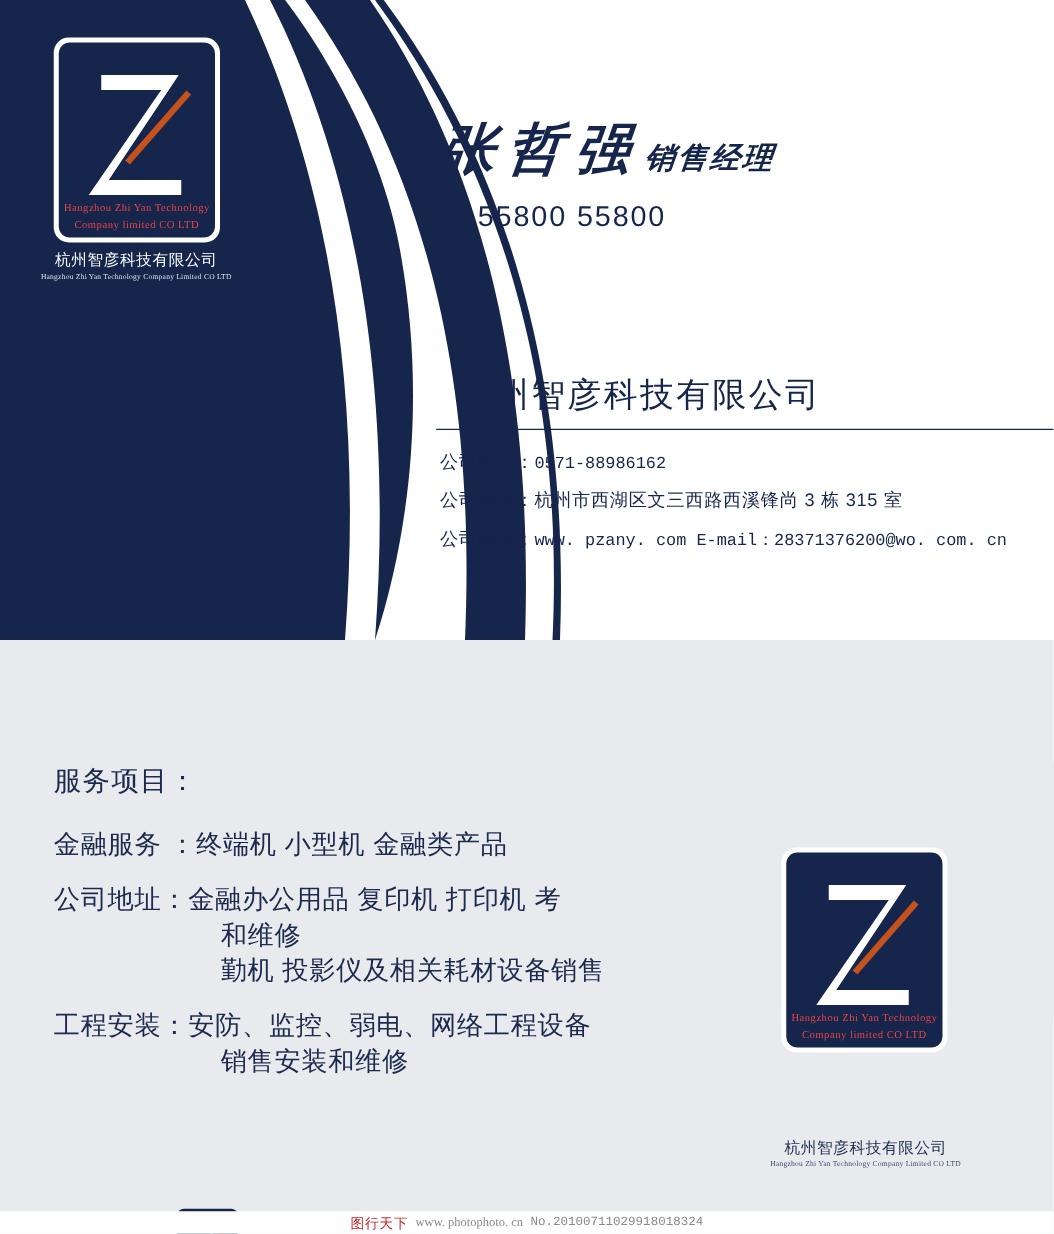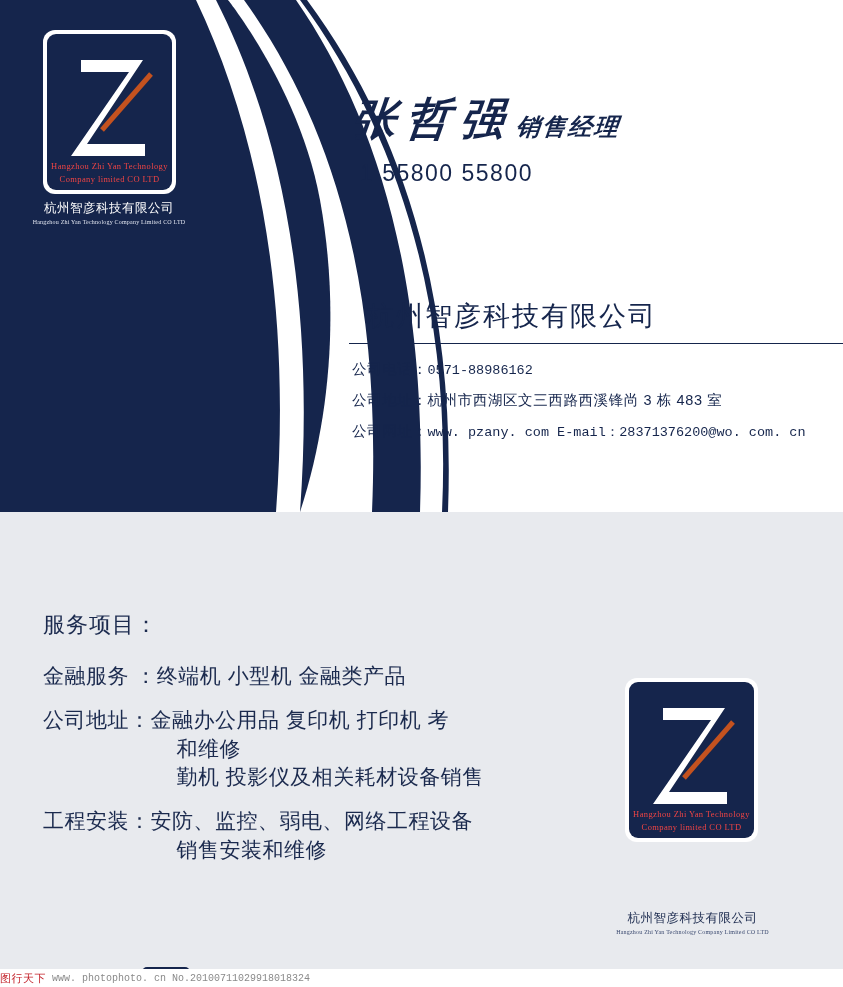--- a/index.html
+++ b/index.html
@@ -205,32 +205,32 @@
   }
 
   
   .footer {
     position: absolute;
     left: 0; bottom: 0;
     width: 843px; height: 18px;
     background: #ffffff;
     display: flex;
     align-items: center;
-    justify-content: flex-start;
+    justify-content: center;
     gap: 6px;
   }
   .footer .wm-cn {
     font-size: 11px;
     color: #c4262e;
     letter-spacing: .5px;
   }
   .footer .wm-en {
     font-size: 10px;
     color: #8a8a8a;
-    font-family: Liberation Mono, monospace;
+    font-family: Liberation Serif, serif;
   }
   .footer .wm-no {
     font-size: 10px;
     color: #8a8a8a;
     font-family: "Liberation Mono", monospace;
   }
 </style>
 </head>
 <body>
 
@@ -278,21 +278,21 @@
 
   <div class="company-front">杭州智彦科技有限公司</div>
 
   <div class="divider"></div>
 
   <div class="contact-lines">
     <div class="line">
       <span>公司电话：</span><span class="mono">0571-88986162</span>
     </div>
     <div class="line">
-      <span>公司地址：</span><span>杭州市西湖区文三西路西溪锋尚 3 栋 483 室</span>
+      <span>公司地址：</span><span>杭州市西湖区文三西路西溪锋尚 3 栋 315 室</span>
     </div>
     <div class="line">
       <span>公司网址：</span><span class="mono">www. pzany. com   E-mail：28371376200@wo. com. cn</span>
     </div>
   </div>
 </div>
 
 <div class="card-back">
 
   <div class="services">

